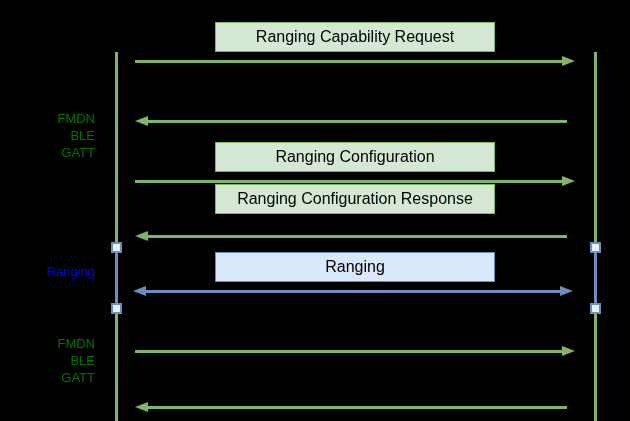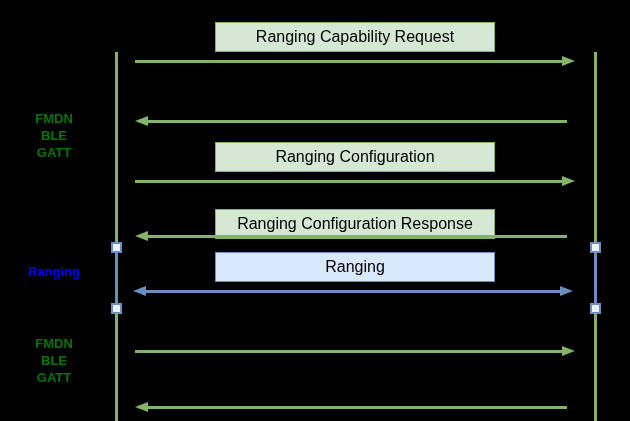--- a/index.html
+++ b/index.html
@@ -71,22 +71,22 @@
     border-left:13px solid var(--c);
   }
   .msg-arrow.left::before,
   .msg-arrow.both::before{
     content:"";position:absolute;left:0;top:0;width:0;height:0;
     border-top:5.5px solid transparent;border-bottom:5.5px solid transparent;
     border-right:13px solid var(--c);
   }
   
   .side-label{
-    position:absolute;left:13px;width:82px;text-align:center;
-    font-weight:bold;font-size:13px;line-height:17px;
+    position:absolute;left:13px;width:82px;text-align:right;
+    font-weight:normal;font-size:13px;line-height:17px;
   }
   .side-label.green{color:var(--label-green);}
   .side-label.blue{color:var(--label-blue);line-height:16px;}
 </style>
 </head>
 <body>
 
 <div class="canvas">
 
   <div class="lifeline left"></div>
@@ -108,21 +108,21 @@
     <div>Ranging</div>
   </div>
   <div class="side-label green" style="top:335px">
     <div>FMDN</div>
     <div>BLE</div>
     <div>GATT</div>
   </div>
 
   <div class="msg-box green" style="top:22px">Ranging Capability Request</div>
   <div class="msg-box green" style="top:142px">Ranging Configuration</div>
-  <div class="msg-box green" style="top:209px">Ranging Configuration Response</div>
+  <div class="msg-box green" style="top:184px">Ranging Configuration Response</div>
   <div class="msg-box blue" style="top:252px">Ranging</div>
 
   <div class="msg-arrow green right" style="top:56px">
       <div class="ln"></div>
     </div>
   <div class="msg-arrow green left" style="top:116px">
       <div class="ln"></div>
     </div>
   <div class="msg-arrow green right" style="top:176px">
       <div class="ln"></div>

